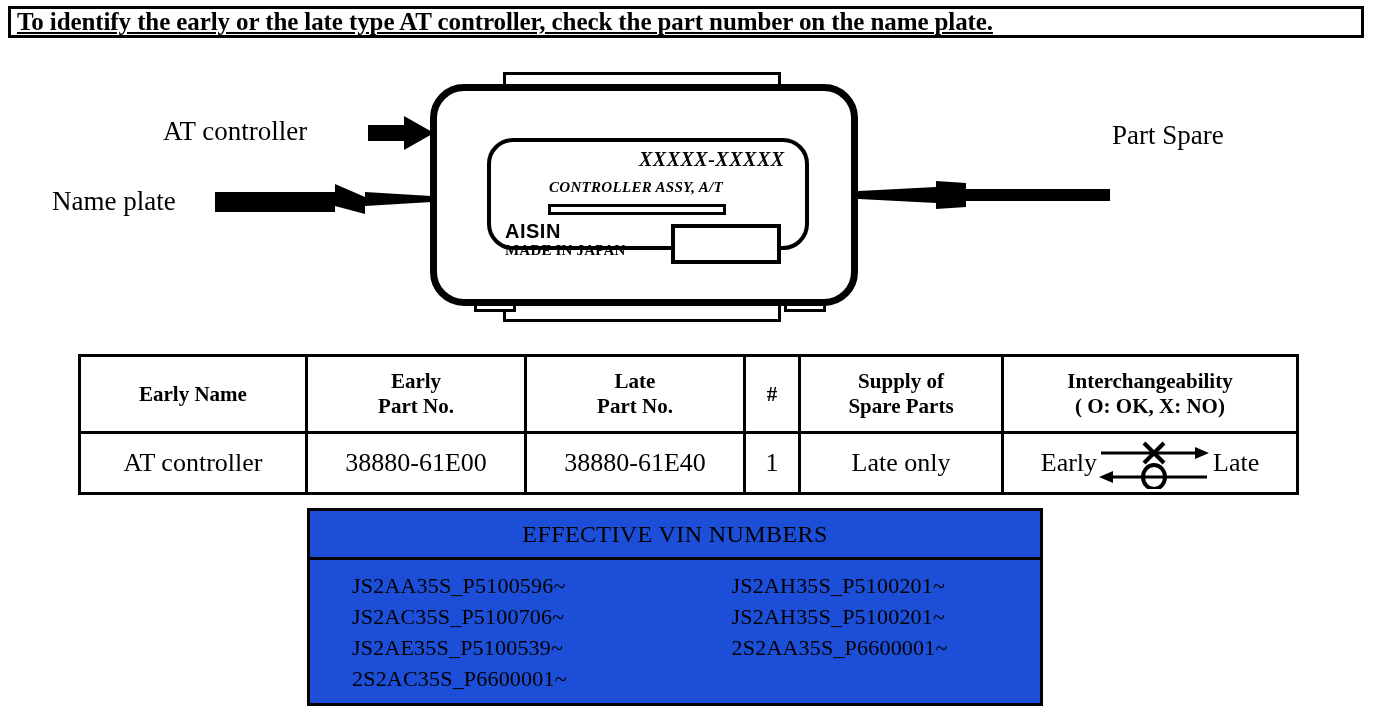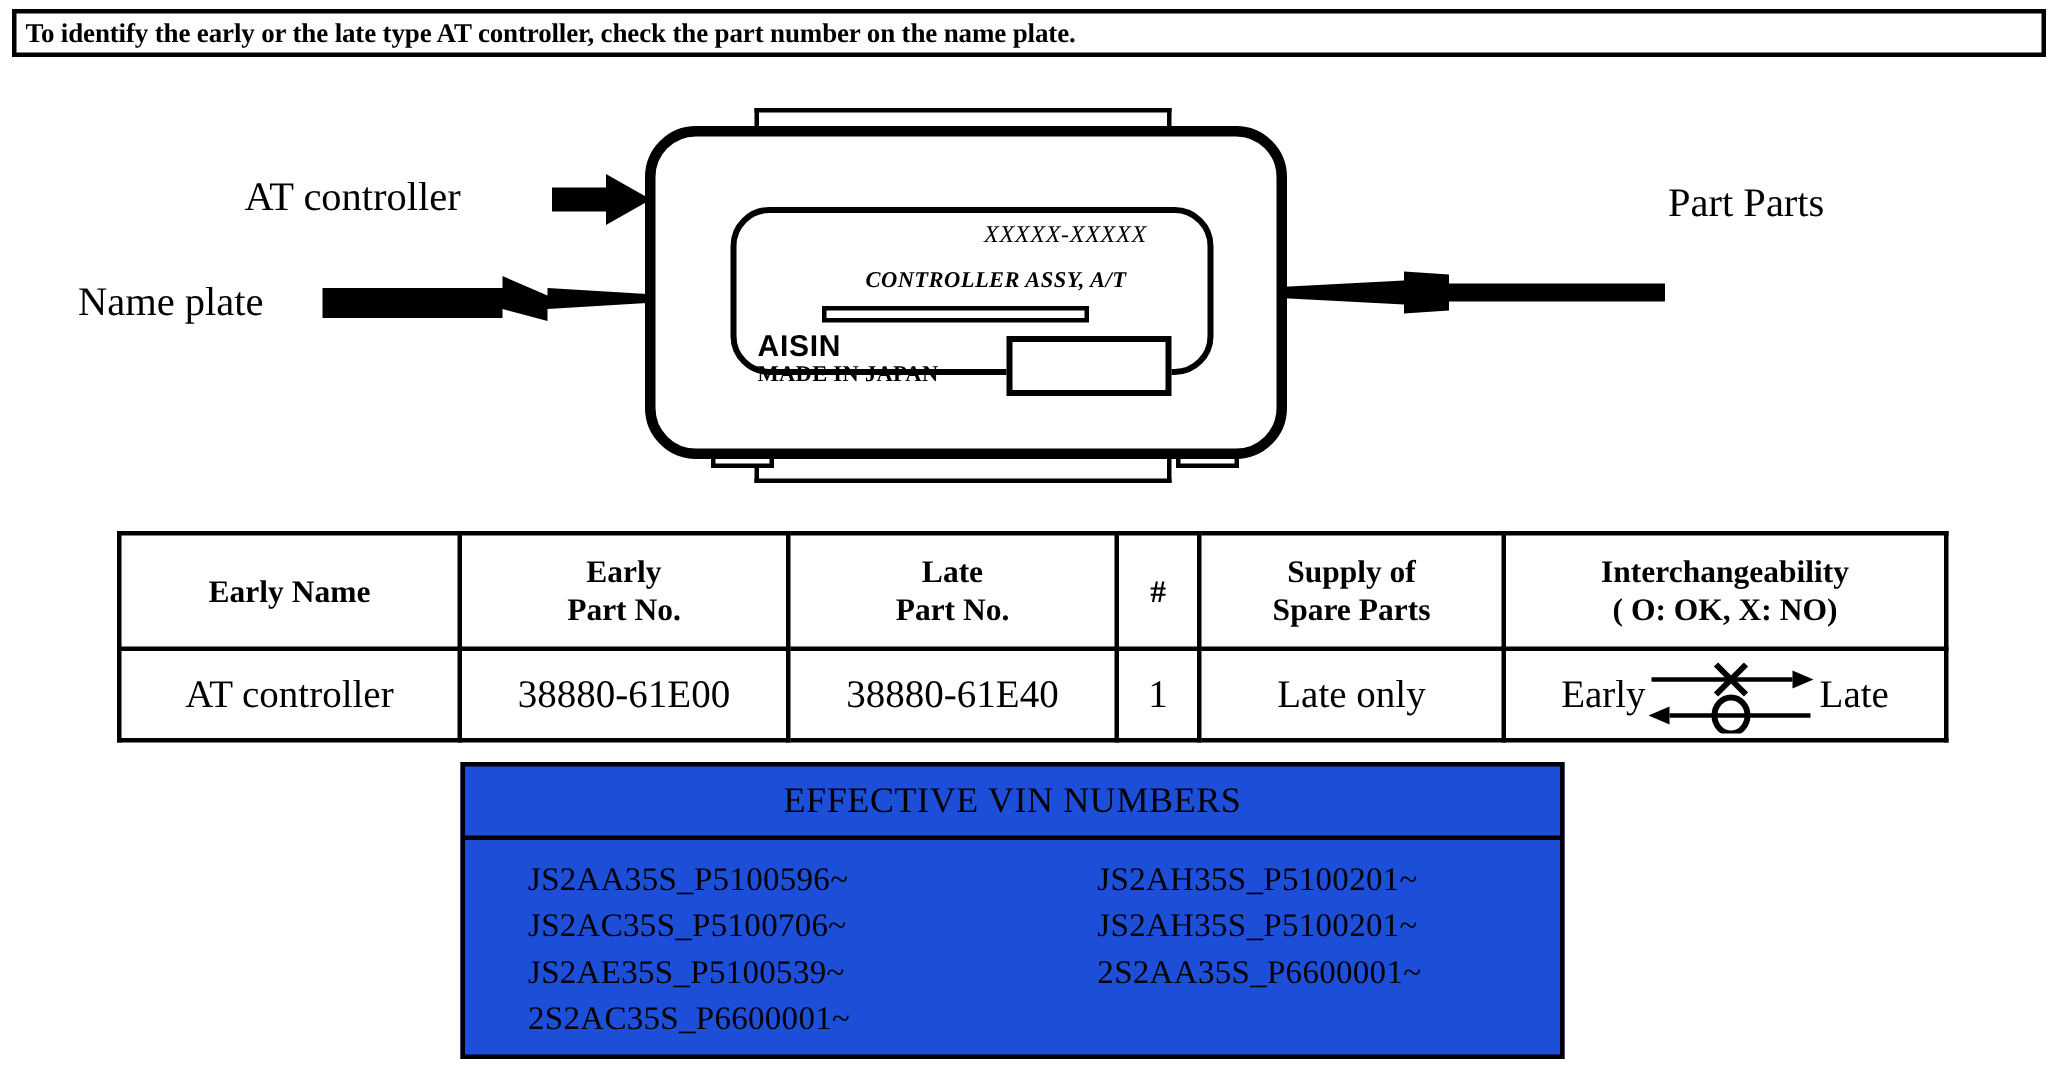--- a/index.html
+++ b/index.html
@@ -25,24 +25,25 @@
     height: 32px;
     border: 3px solid #000;
     box-sizing: border-box;
     display: flex;
     align-items: center;
     padding-left: 6px;
   }
   #header-text {
     font-family: "Liberation Serif", serif;
     font-weight: bold;
-    font-size: 18px;
+    font-size: 25px;
     line-height: 22px;
     white-space: nowrap;
     letter-spacing: -0.1px;
+    text-decoration: underline;
   }
 
   
   #diagram {
     position: absolute;
     left: 0;
     top: 48px;
     width: 1376px;
     height: 300px;
   }
@@ -112,40 +113,39 @@
     top: 90px;
     width: 322px;
     height: 112px;
     border: 4px solid #000;
     border-radius: 26px;
     box-sizing: border-box;
     background: #fff;
   }
   #plate-part-number {
     position: absolute;
-    left: 165px;
+    left: 148px;
     top: 6px;
     font-family: "Liberation Serif", serif;
-    font-weight: normal;
+    font-weight: bold;
     font-style: italic;
-    font-size: 16px;
+    font-size: 20px;
     letter-spacing: 0.5px;
     white-space: nowrap;
   }
   #plate-assy-text {
     position: absolute;
     left: 58px;
     top: 37px;
     font-family: "Liberation Serif", serif;
     font-weight: bold;
     font-style: italic;
     font-size: 15px;
     letter-spacing: 0.3px;
     white-space: nowrap;
-    margin-left: 28px;
   }
   #plate-barcode-bar {
     position: absolute;
     left: 57px;
     top: 62px;
     width: 178px;
     height: 11px;
     border: 3px solid #000;
     box-sizing: border-box;
     background: #fff;
@@ -272,21 +272,21 @@
 <div id="header-banner">
   <span id="header-text">To identify the early or the late type AT controller, check the part number on the name plate.</span>
 </div>
 
 <div id="diagram">
 
   <span class="callout-label" id="label-at-controller">AT controller</span>
 
   <span class="callout-label" id="label-name-plate">Name plate</span>
 
-  <span class="callout-label" id="label-part-number">Part Parts</span>
+  <span class="callout-label" id="label-part-number">Part Spare</span>
 
   <svg class="arrow-svg" style="left:368px; top:68px;" width="68" height="34">
     <polygon points="0,9 36,9 36,0 66,17 36,34 36,25 0,25" fill="#000"></polygon>
   </svg>
 
   <svg class="arrow-svg" style="left:215px; top:136px;" width="266" height="36">
     <polygon points="0,8 120,8 120,0 150,13 150,8 266,15 150,22 150,30 120,22 120,28 0,28" fill="#000"></polygon>
   </svg>
 
   <svg class="arrow-svg" style="left:792px; top:132px;" width="318" height="36">

